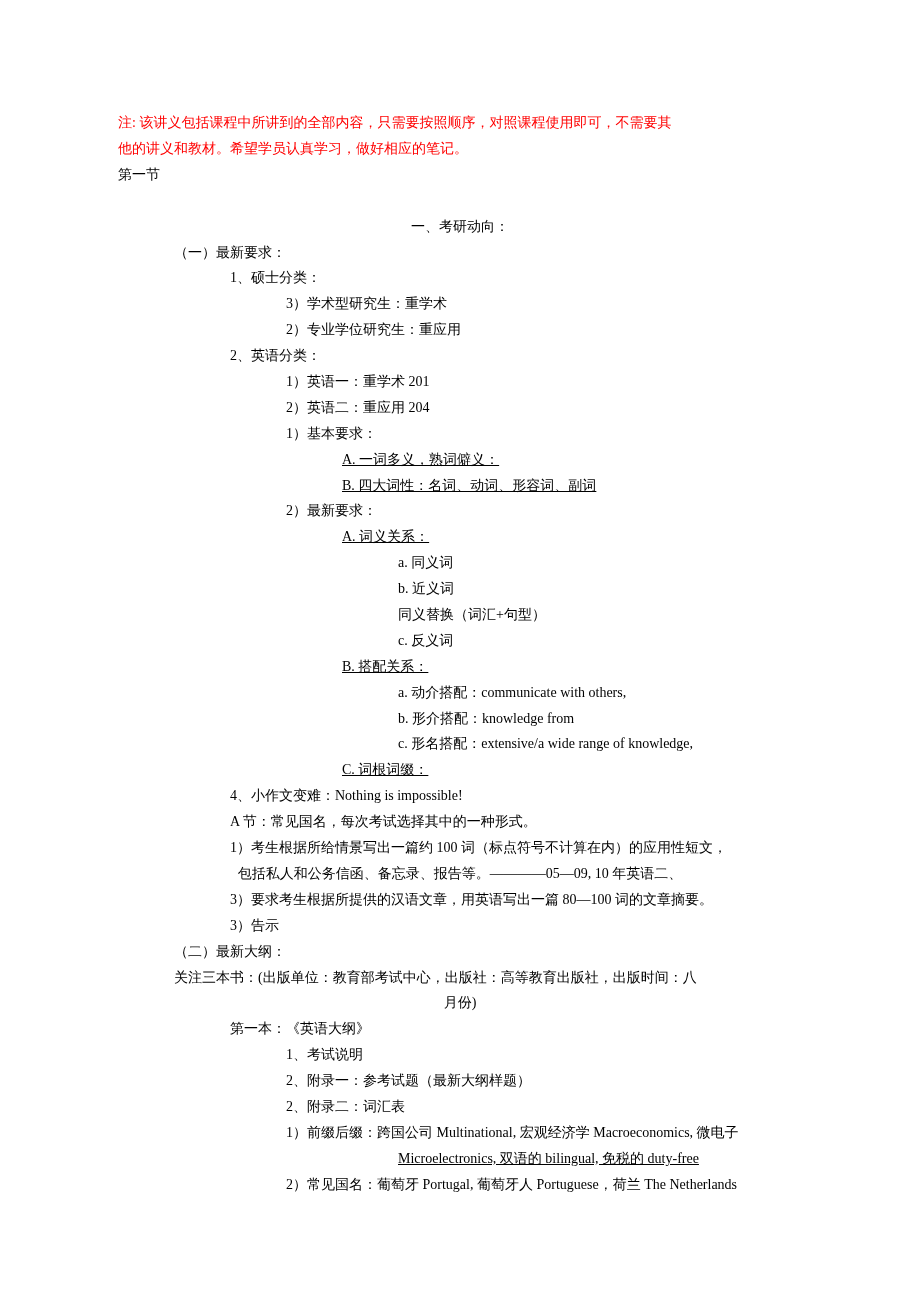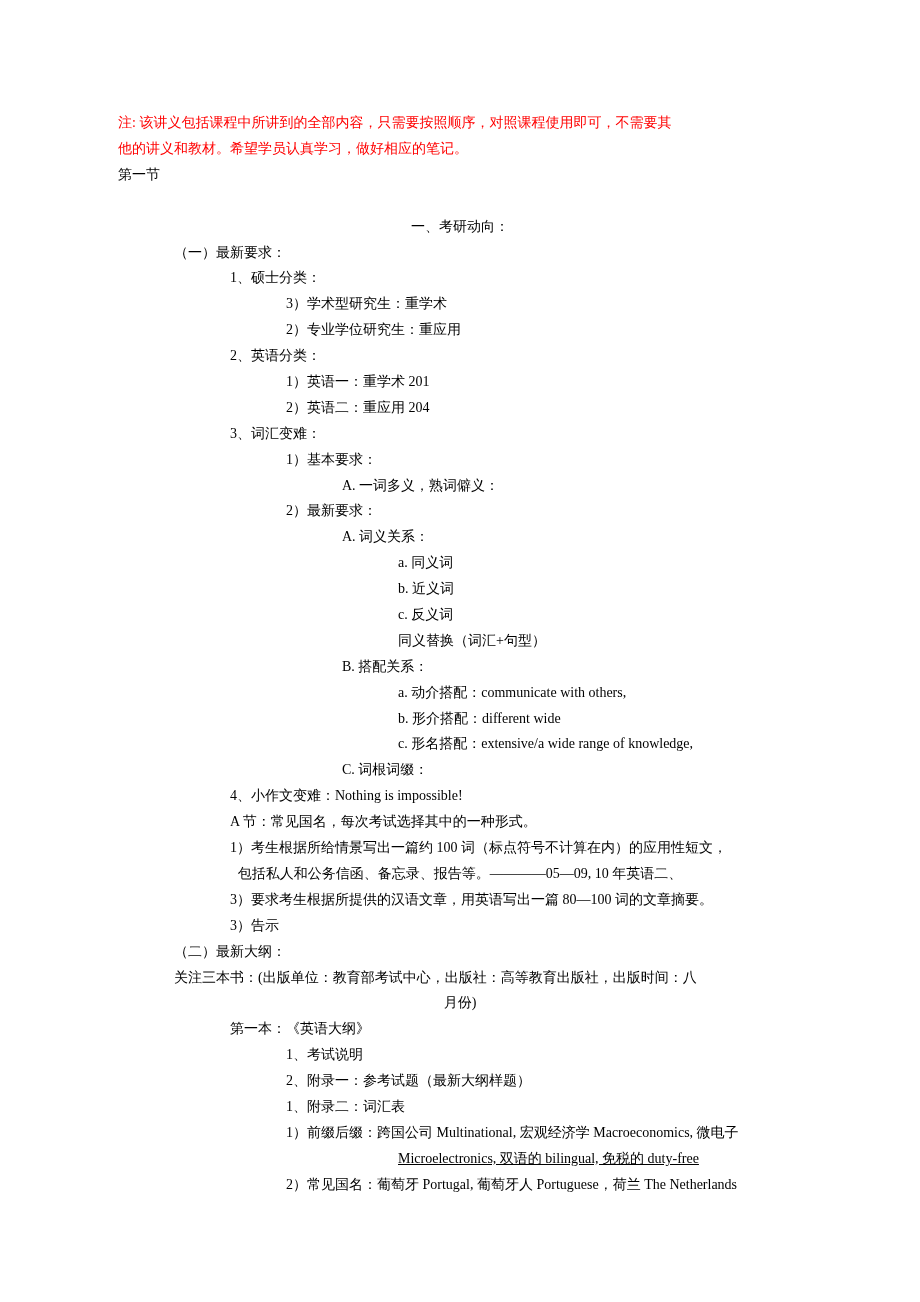--- a/index.html
+++ b/index.html
@@ -24,21 +24,21 @@
     text-align: left;
     padding-right: 150px;
   }
   .blank {
     height: 26px;
   }
   .i1 { padding-left: 0; text-align: center; }
   .i2 { padding-left: 56px; }
   .i3 { padding-left: 112px; }
   .i4 { padding-left: 168px; }
-  .i5 { padding-left: 224px; }
+  .i5 { padding-left: 224px; text-decoration: underline; }
   .i6 { padding-left: 280px; }
   .hang { padding-left: 280px; text-decoration: underline; }
 </style>
 </head>
 <body>
 
 <div class="page">
 
   <div class="note">
     <div>注: 该讲义包括课程中所讲到的全部内容，只需要按照顺序，对照课程使用即可，不需要其</div>
@@ -53,49 +53,49 @@
   <div class="i2">（一）最新要求：</div>
 
   <div class="i3">1、硕士分类：</div>
   <div class="i4">3）学术型研究生：重学术</div>
   <div class="i4">2）专业学位研究生：重应用</div>
 
   <div class="i3">2、英语分类：</div>
   <div class="i4">1）英语一：重学术 201</div>
   <div class="i4">2）英语二：重应用 204</div>
 
-  <div class="i3">3、词汇变难：</div>
   <div class="i4">1）基本要求：</div>
   <div class="i5">A.  一词多义，熟词僻义：</div>
+  <div class="i5">B.  四大词性：名词、动词、形容词、副词</div>
 
   <div class="i4">2）最新要求：</div>
   <div class="i5">A.  词义关系：</div>
   <div class="i6">a.    同义词</div>
   <div class="i6">b.    近义词</div>
+  <div class="i6">同义替换（词汇+句型）</div>
   <div class="i6">c.    反义词</div>
-  <div class="i6">同义替换（词汇+句型）</div>
 
   <div class="i5">B.  搭配关系：</div>
   <div class="i6">a.  动介搭配：communicate with others,</div>
-  <div class="i6">b.  形介搭配：different wide</div>
+  <div class="i6">b.  形介搭配：knowledge from</div>
   <div class="i6">c.  形名搭配：extensive/a wide range of knowledge,</div>
   <div class="i5">C. 词根词缀：</div>
 
   <div class="i3">4、小作文变难：Nothing is impossible!</div>
   <div class="i3">A 节：常见国名，每次考试选择其中的一种形式。</div>
   <div class="i3">1）考生根据所给情景写出一篇约 100 词（标点符号不计算在内）的应用性短文，</div>
   <div class="i1">包括私人和公务信函、备忘录、报告等。————05—09, 10 年英语二、</div>
   <div class="i3">3）要求考生根据所提供的汉语文章，用英语写出一篇 80—100 词的文章摘要。</div>
   <div class="i3">3）告示</div>
 
   <div class="i2">（二）最新大纲：</div>
   <div class="i2">关注三本书：(出版单位：教育部考试中心，出版社：高等教育出版社，出版时间：八</div>
   <div class="i1">月份)</div>
 
   <div class="i3">第一本：《英语大纲》</div>
   <div class="i4">1、考试说明</div>
   <div class="i4">2、附录一：参考试题（最新大纲样题）</div>
-  <div class="i4">1、附录二：词汇表</div>
+  <div class="i4">2、附录二：词汇表</div>
   <div class="i4">1）前缀后缀：跨国公司 Multinational, 宏观经济学 Macroeconomics, 微电子</div>
   <div class="hang">Microelectronics, 双语的 bilingual, 免税的 duty-free</div>
   <div class="i4">2）常见国名：葡萄牙 Portugal, 葡萄牙人 Portuguese，荷兰 The Netherlands</div>
 
 </div>
 
 </body></html>

